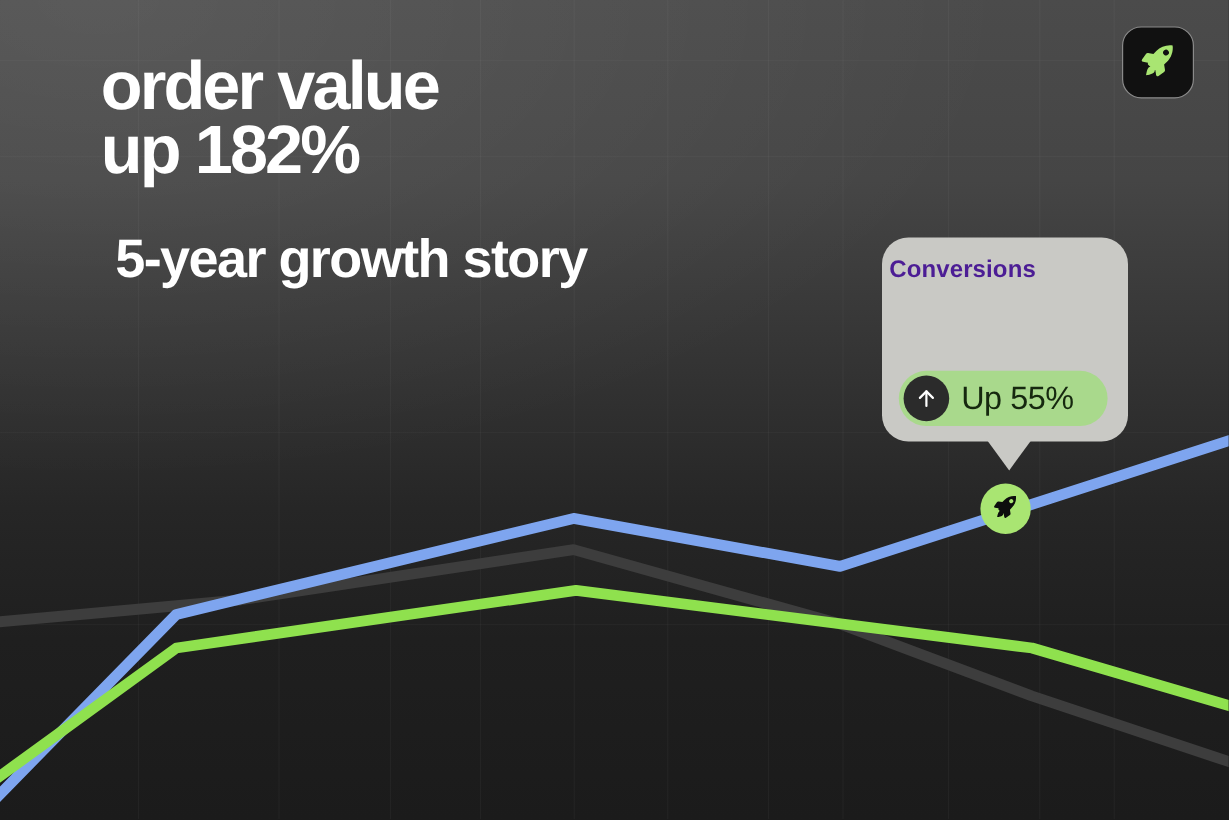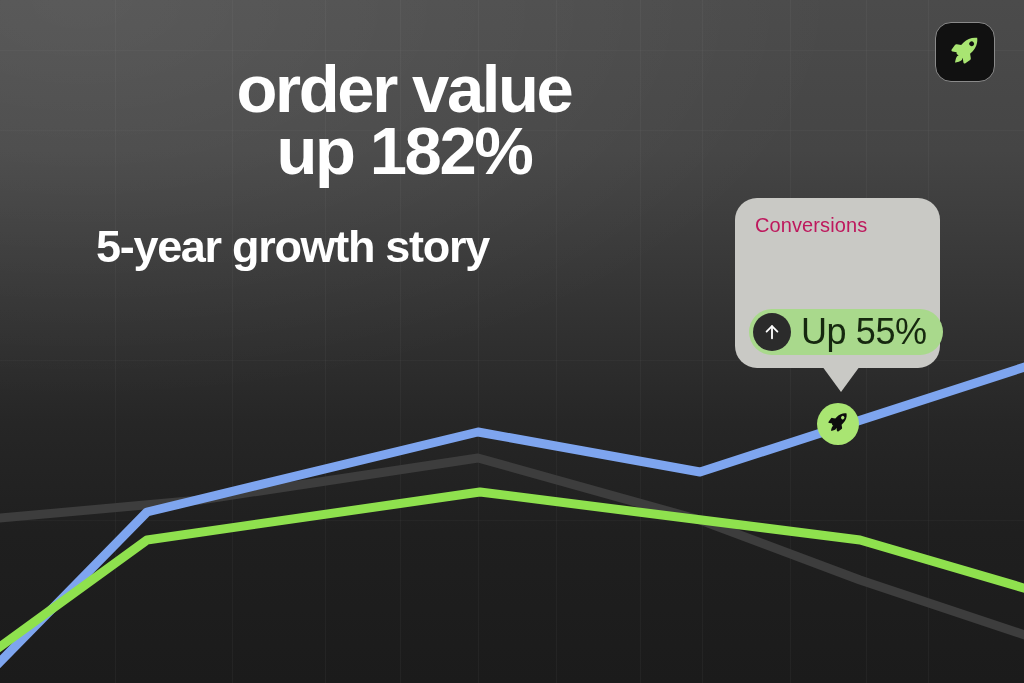--- a/index.html
+++ b/index.html
@@ -18,60 +18,60 @@
   .grid{position:absolute;inset:0;pointer-events:none;}
   .gv{position:absolute;top:0;bottom:0;width:1px;background:rgba(255,255,255,.035);}
   .gh{position:absolute;left:0;right:0;height:1px;background:rgba(255,255,255,.028);}
 
   
   #chart{position:absolute;inset:0;width:1024px;height:683px;}
 
   
   .headline{position:absolute;left:84px;top:46px;width:640px;}
   .h1{
-    color:#ffffff;font-weight:700;font-size:67px;line-height:.93;
-    letter-spacing:-2.4px;margin:12px;white-space:pre-line;text-align:center;
+    color:#ffffff;font-weight:700;font-size:57px;line-height:.93;
+    letter-spacing:-2.4px;margin:0;white-space:pre-line;
   }
   .h2{
     color:#ffffff;font-weight:700;font-size:45px;line-height:1.05;
     letter-spacing:-1.3px;margin:12px;padding-top:28px;
   }
 
   
   .badge{
     position:absolute;left:935px;top:22px;width:58px;height:58px;
     border-radius:16px;background:#111111;border:1.5px solid #8a8a8a;
     display:flex;align-items:center;justify-content:center;
   }
 
   
   .tooltip{
     position:absolute;left:735px;top:198px;width:205px;height:170px;
     background:#c9c9c5;border-radius:22px;
   }
   .tooltip-title{
-    position:absolute;left:20px;top:16px;
-    color:#be185d;font-size:20px;font-weight:400;letter-spacing:.1px;
+    position:absolute;left:6px;top:16px;
+    color:#4c1d95;font-size:20px;font-weight:700;letter-spacing:.1px;
   }
   .tail{
     position:absolute;left:822px;top:366px;width:0;height:0;
     border-left:19px solid transparent;border-right:19px solid transparent;
     border-top:26px solid #c9c9c5;
   }
   .pill{
     position:absolute;left:749px;top:309px;
     height:46px;min-width:174px;border-radius:23px;background:#a9d98c;
     display:flex;align-items:center;padding:0 16px 0 4px;box-sizing:border-box;
   }
   .pill-circle{
     width:38px;height:38px;border-radius:50%;background:#2b2b2b;
     display:flex;align-items:center;justify-content:center;flex:0 0 auto;
   }
   .pill-text{
-    color:#16280f;font-size:36px;font-weight:400;letter-spacing:-.4px;
+    color:#16280f;font-size:27px;font-weight:400;letter-spacing:-.4px;
     margin-left:10px;white-space:nowrap;
   }
 
   
   .marker{
     position:absolute;left:817px;top:403px;width:42px;height:42px;
     border-radius:50%;background:#a9e572;
     display:flex;align-items:center;justify-content:center;
   }
 </style>

